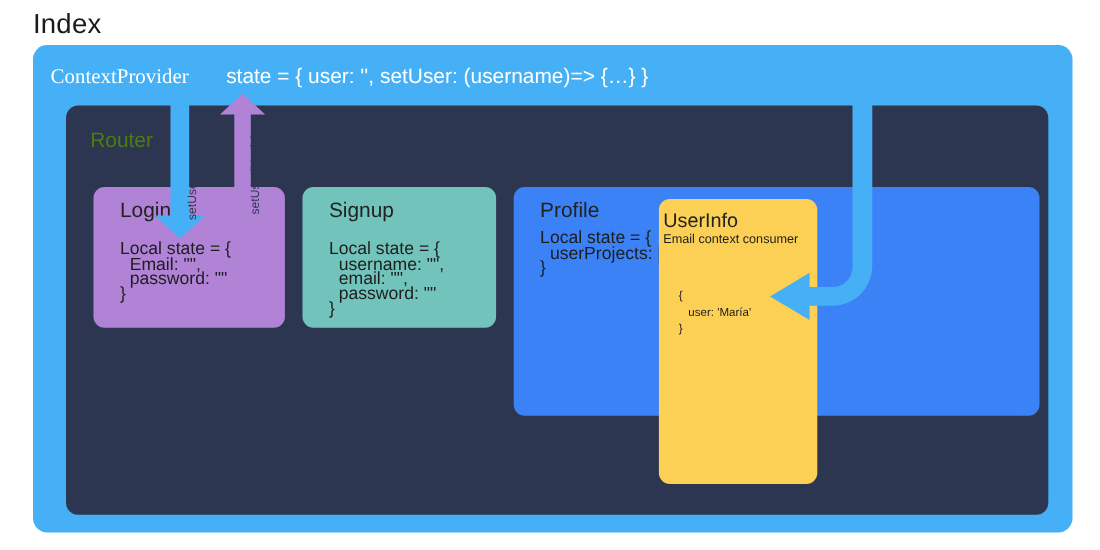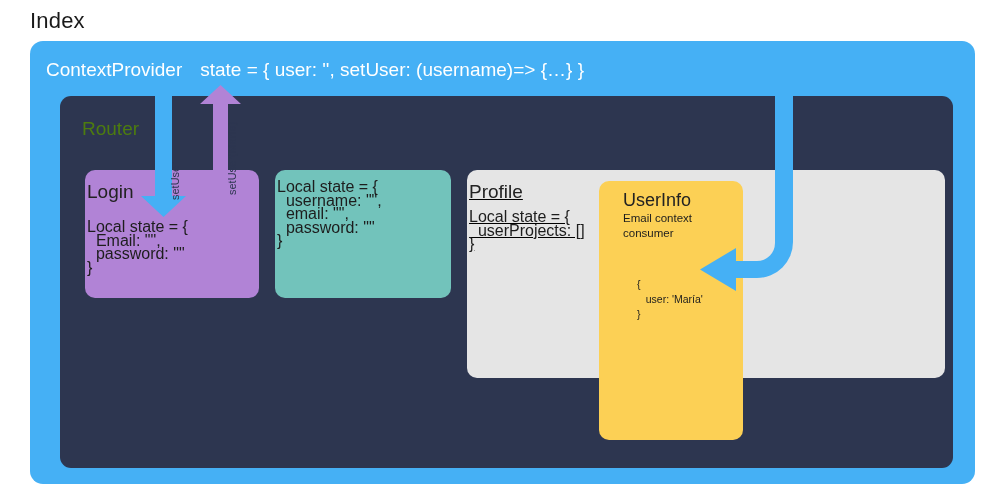--- a/index.html
+++ b/index.html
@@ -21,63 +21,63 @@
     width: 1000px;
     height: 500px;
   }
 
   .abs { position: absolute; box-sizing: border-box; }
 
   
   #index-title {
     left: 30px;
     top: 8px;
-    font-size: 22px;
+    font-size: 25px;
     color: #1a1a1a;
     letter-spacing: 0.2px;
   }
 
   
   #context-provider {
     left: 30px;
     top: 41px;
     width: 945px;
     height: 443px;
     background: #45b0f5;
     border-radius: 13px;
   }
   #context-provider-label {
     left: 46px;
     top: 59px;
     font-size: 19px;
     color: #ffffff;
     white-space: nowrap;
   }
-  #context-provider-label .cp-name { margin-right: 18px; }
+  #context-provider-label .cp-name { margin-right: 34px; font-family: Liberation Serif, serif; }
 
   
   #router-panel {
     left: 60px;
     top: 96px;
     width: 893px;
     height: 372px;
     background: #2d3650;
     border-radius: 11px;
   }
   #router-label {
     left: 82px;
     top: 118px;
     font-size: 19px;
     color: #4d7c0f;
   }
 
   
   .route-box {
     border-radius: 10px;
-    padding: 10px 14px 8px 2px;
+    padding: 10px 14px 8px 24px;
   }
   .route-title {
     font-size: 19px;
     color: #222222;
     line-height: 24px;
     margin: 0 0 16px 0;
   }
   .route-body {
     font-size: 16px;
     color: #1d1d1d;
@@ -97,33 +97,32 @@
     top: 170px;
     width: 176px;
     height: 128px;
     background: #72c3bb;
   }
   #profile-box {
     left: 467px;
     top: 170px;
     width: 478px;
     height: 208px;
-    background: #e5e5e5;
-    text-decoration: underline;
+    background: #3b82f6;
   }
   #profile-box .route-title { margin-bottom: 6px; }
 
   #userinfo-box {
     left: 599px;
     top: 181px;
     width: 144px;
     height: 259px;
     background: #fcd055;
     border-radius: 10px;
-    padding: 8px 24px;
+    padding: 8px 4px;
   }
   #userinfo-title {
     font-size: 18px;
     color: #222222;
     line-height: 22px;
     margin: 0;
   }
   #userinfo-subtitle {
     font-size: 11.5px;
     color: #1d1d1d;
@@ -182,20 +181,21 @@
 
   <div class="abs route-box" id="login-box">
     <div class="route-title">Login</div>
     <div class="route-body">Local state = {
   Email: "",
   password: ""
 }</div>
   </div>
 
   <div class="abs route-box" id="signup-box">
+    <div class="route-title">Signup</div>
     <div class="route-body">Local state = {
   username: "",
   email: "",
   password: ""
 }</div>
   </div>
 
   <div class="abs route-box" id="profile-box">
     <div class="route-title">Profile</div>
     <div class="route-body">Local state = {

